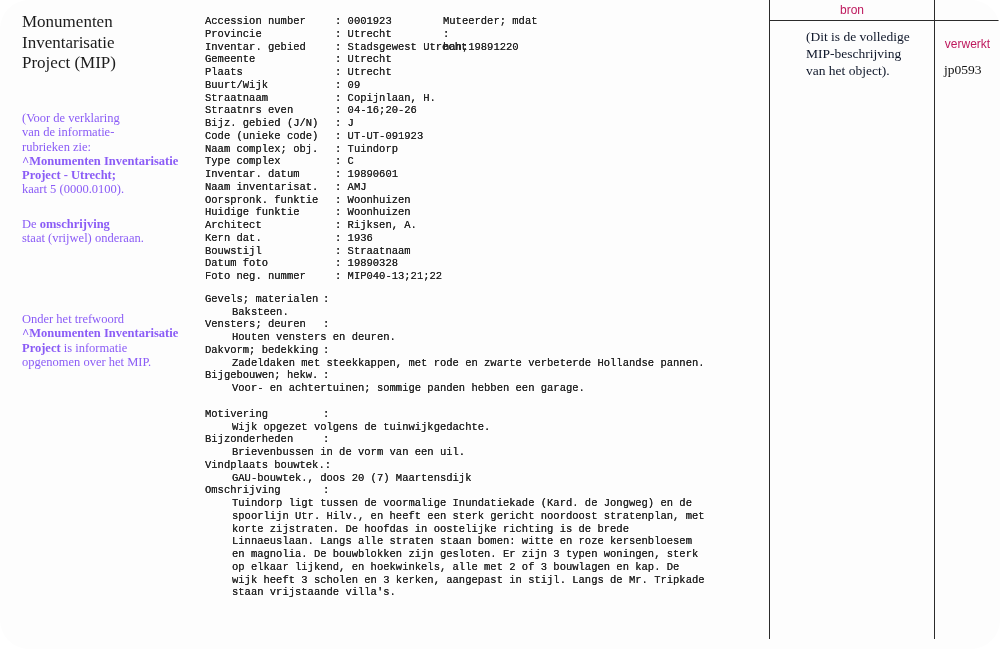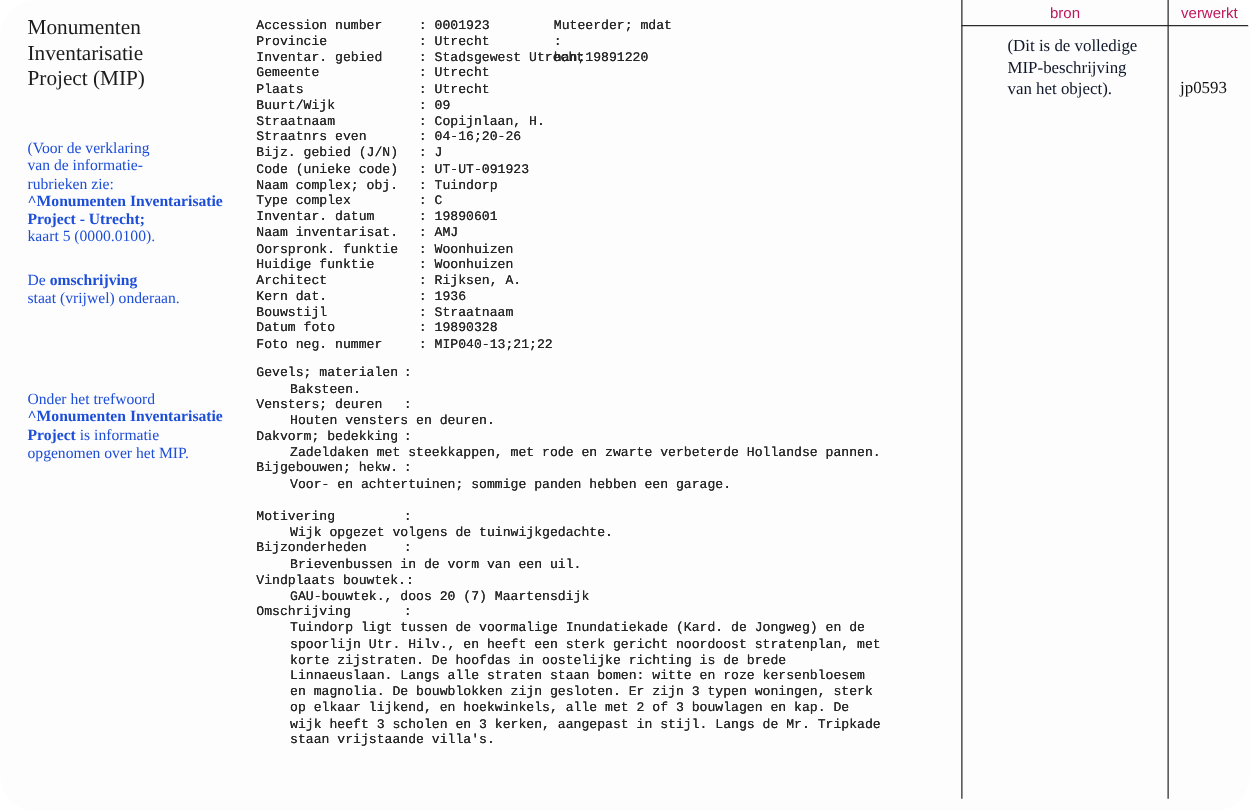--- a/index.html
+++ b/index.html
@@ -14,21 +14,21 @@
   
   .sidebar-title {
     position:absolute; left:22px; top:12px;
     font-family:"Liberation Serif", serif;
     font-size:17px; line-height:20.5px; font-weight:400; color:#1c1c1c;
   }
   .title-line { display:block; white-space:nowrap; }
   .note {
     position:absolute; left:22px; width:178px;
     font-family:"Liberation Serif", serif;
-    font-size:12.5px; line-height:14.3px; color:#1d4ed8;
+    font-size:12.5px; line-height:14.3px; color:#8b5cf6;
   }
   .note-verklaring  { top:111px; }
   .note-omschrijving{ top:217px; }
   .note-trefwoord   { top:312px; }
   .nline { white-space:nowrap; }
   .b { font-weight:700; }
 
   
   .record-block {
     position:absolute; left:205px; top:15px; width:530px;
@@ -52,21 +52,21 @@
   .vline { position:absolute; top:0; width:1px; height:639px; background:#2b2b2b; }
   .vline-left  { left:769px; }
   .vline-mid   { left:934px; }
   .hline { position:absolute; left:769px; top:20px; width:231px; height:1px; background:#2b2b2b; }
   .col-hdr {
     position:absolute; top:3px; text-align:center;
     font-family:"Liberation Sans", sans-serif;
     font-size:12px; line-height:15px; color:#be185d;
   }
   .col-hdr-bron { left:770px; width:164px; }
-  .col-hdr-verwerkt { left:935px; width:65px; }
+  .col-hdr-verwerkt { left:935px; width:65px;margin-top:34px; }
   .bron-note {
     position:absolute; left:806px; top:28px; width:150px;
     font-family:"Liberation Serif", serif;
     font-size:13.5px; line-height:17px; color:#0f172a;
   }
   .verwerkt-code {
     position:absolute; left:944px; top:61px;
     font-family:"Liberation Serif", serif;
     font-size:13.5px; line-height:17px; color:#111111;
   }

